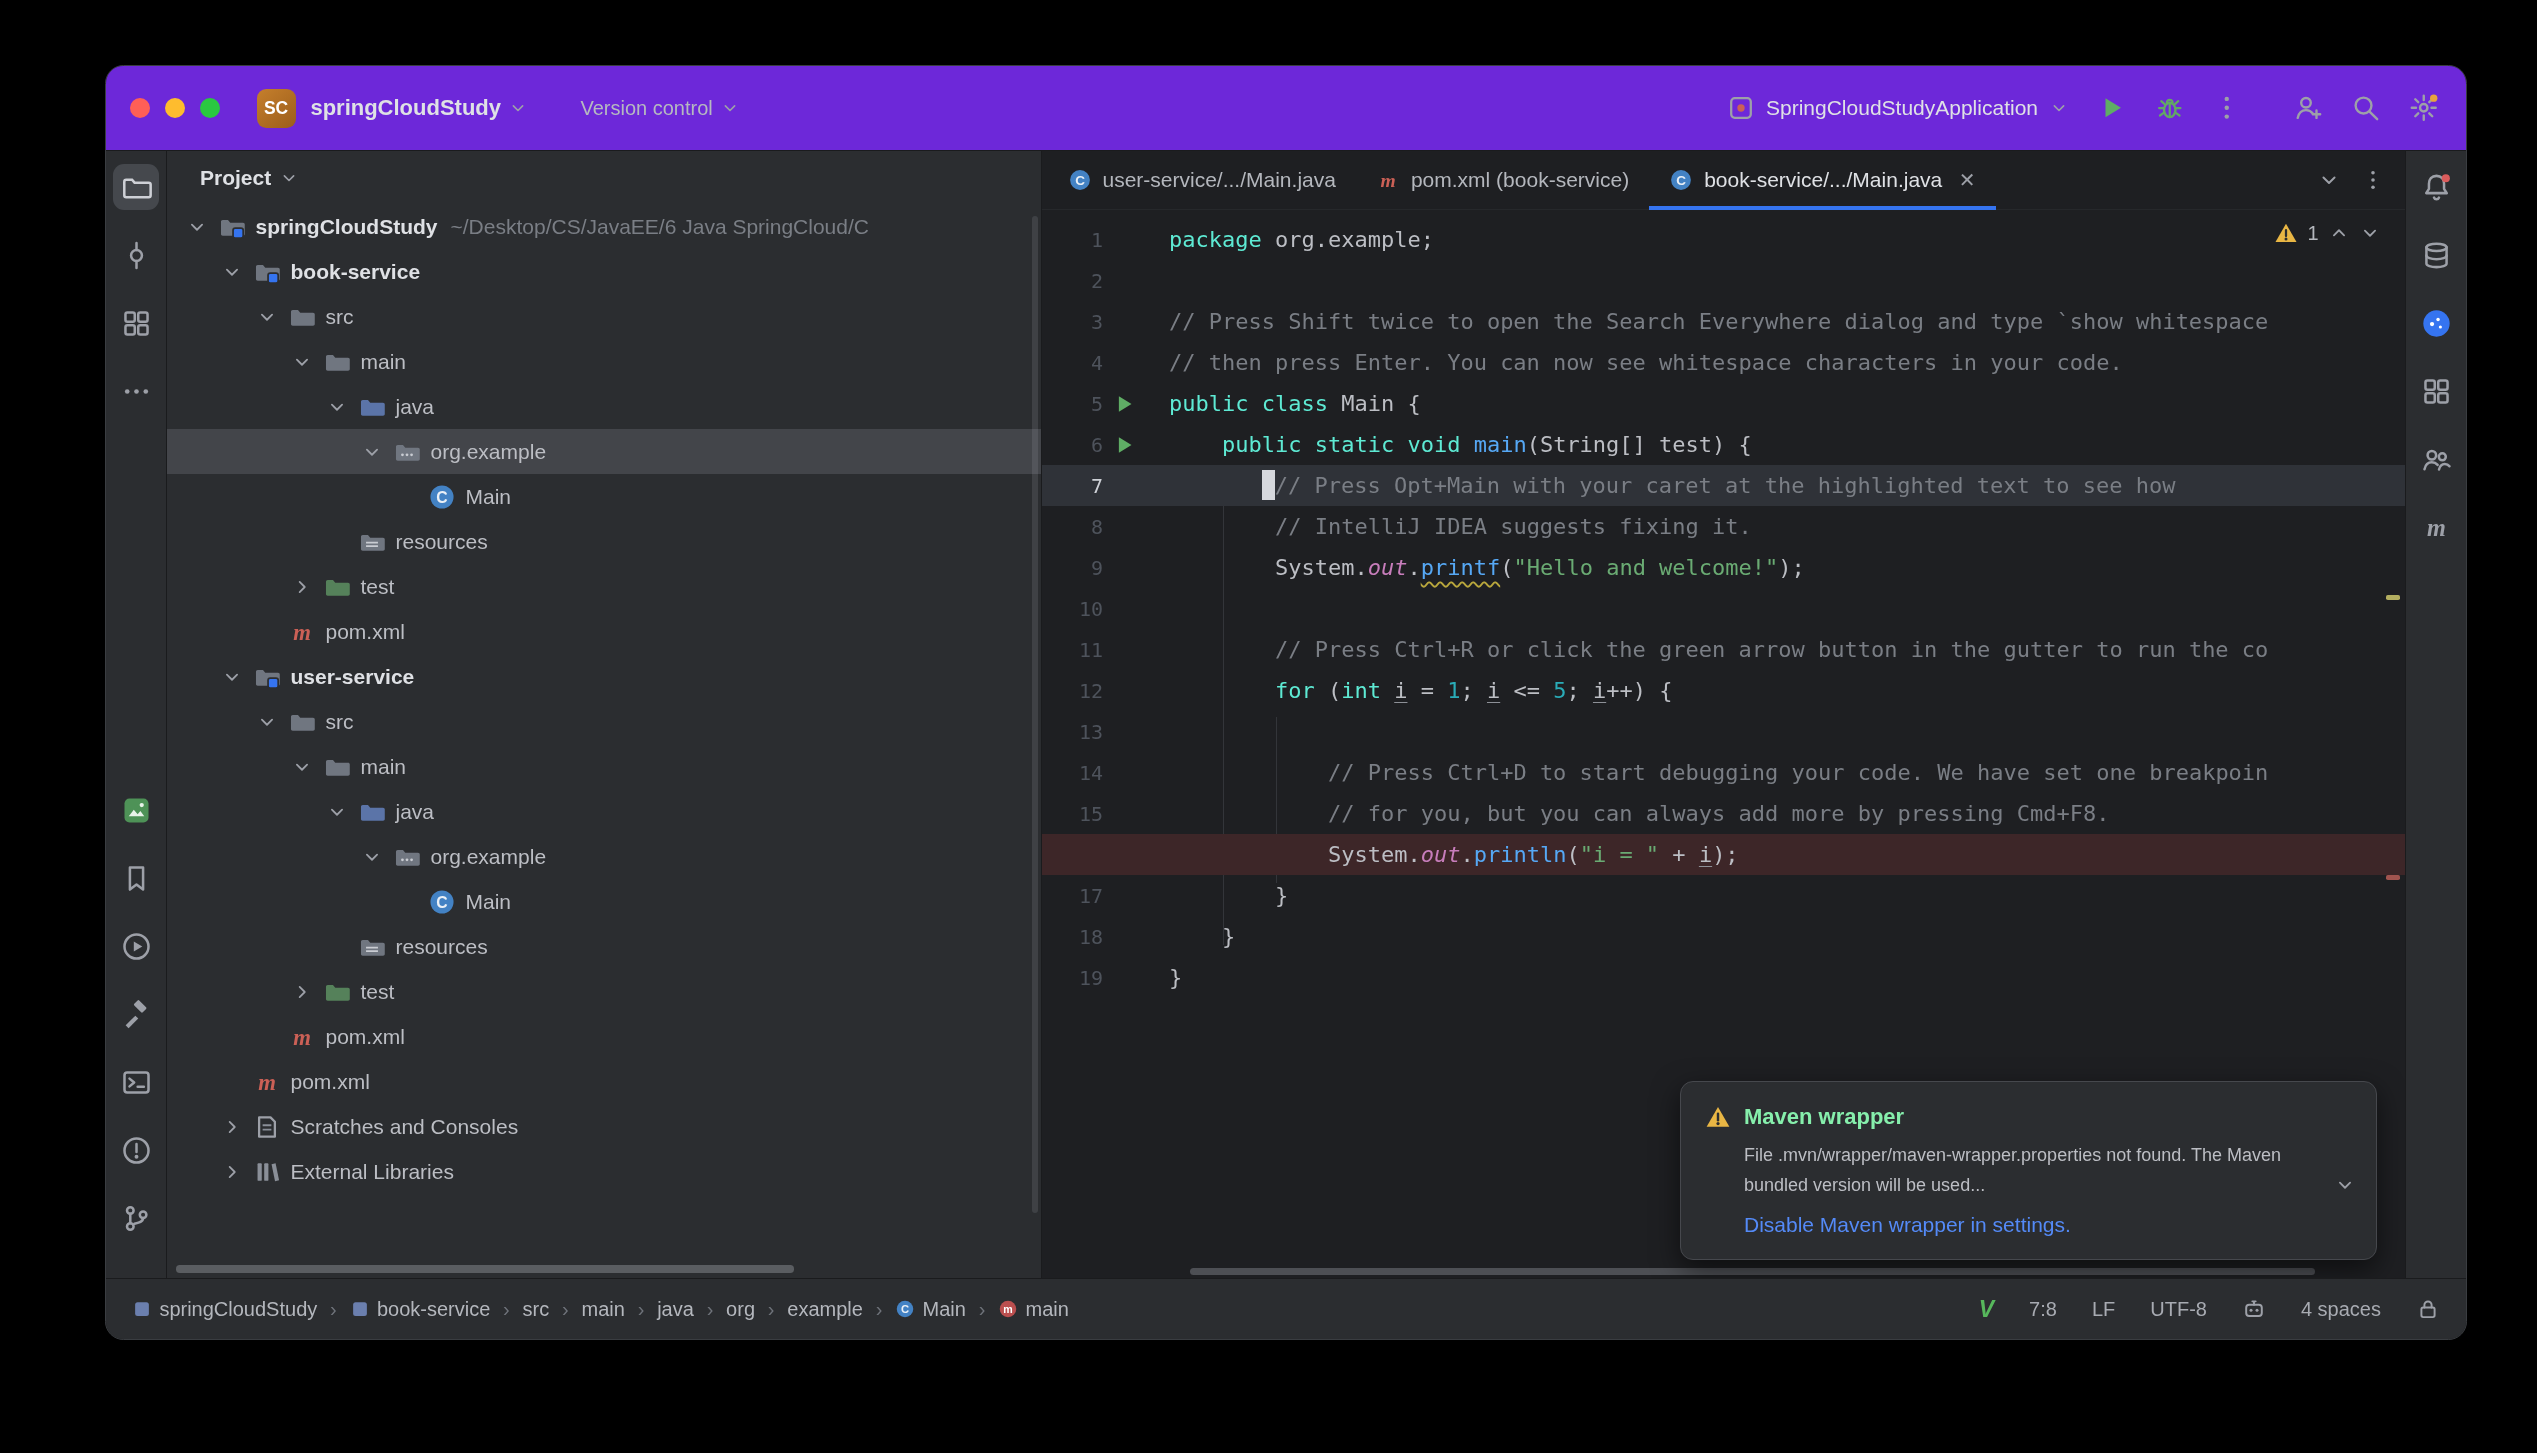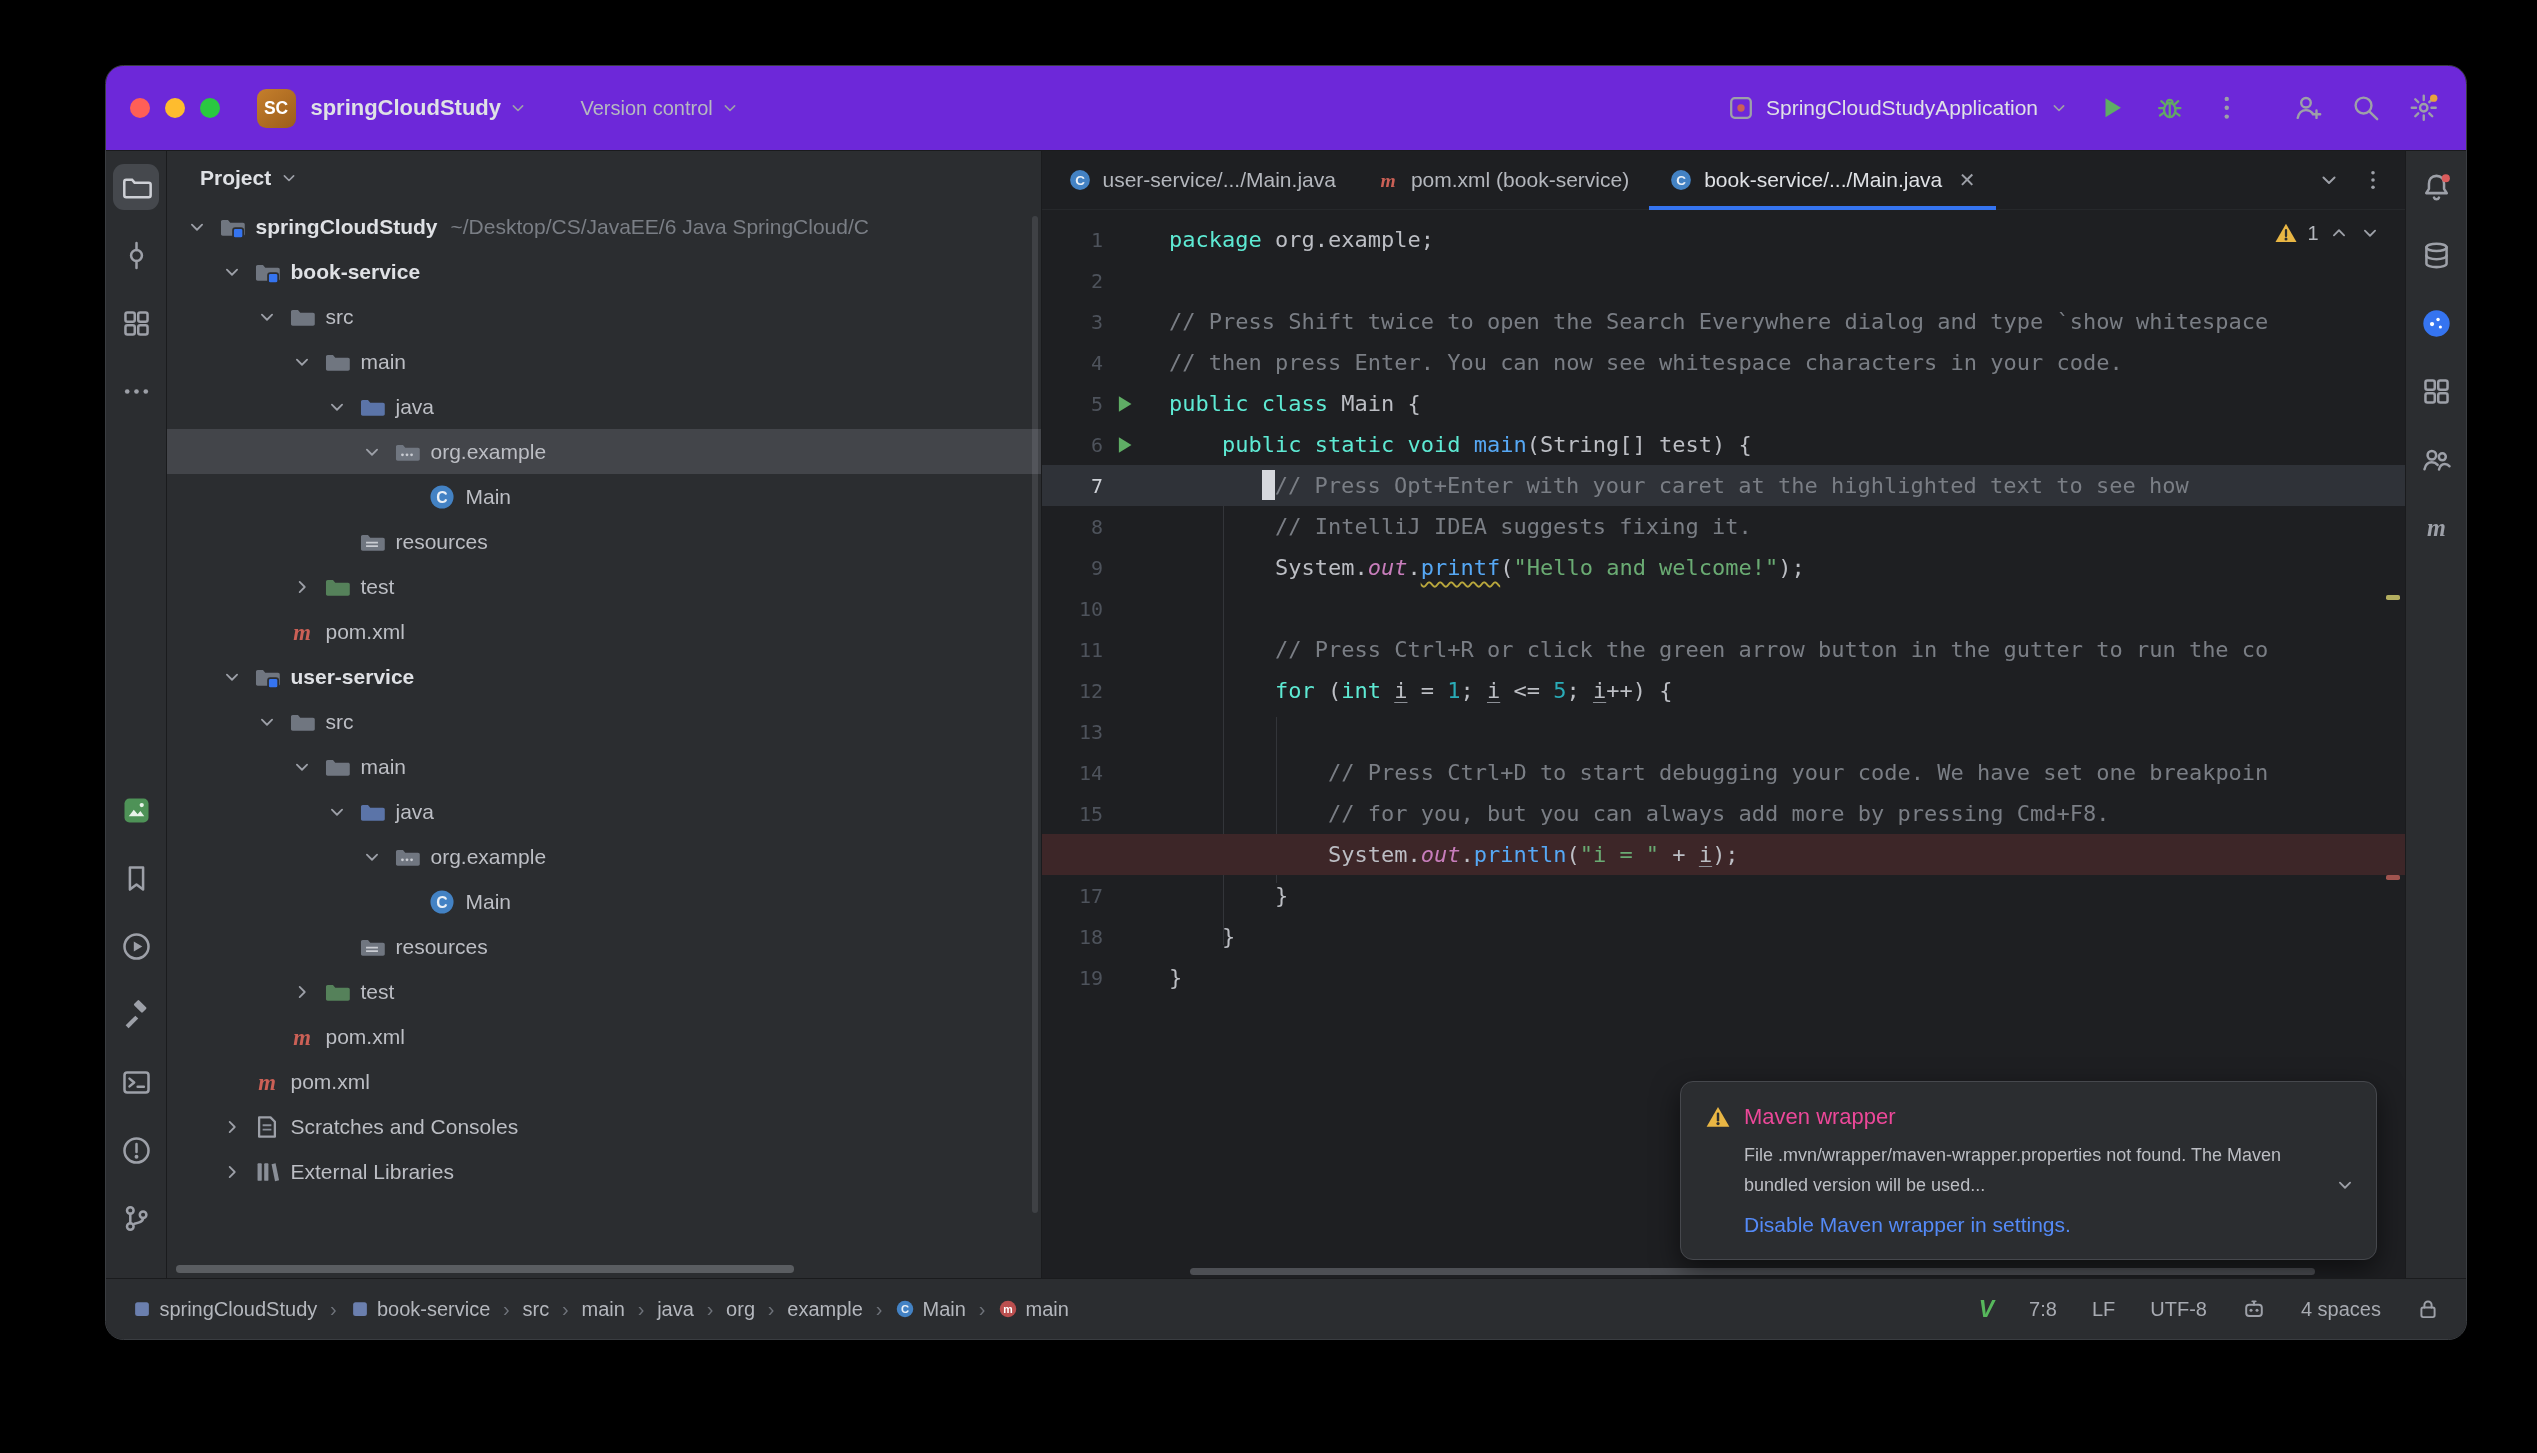--- a/index.html
+++ b/index.html
@@ -83,21 +83,21 @@
     font-family:"Liberation Sans",sans-serif}
   .inspect-widget .wcount{font-size:20px;color:#b4b7bd}
   .stripe-mark{position:absolute;right:4.6px;width:14px;height:4.6px;border-radius:1.8px}
   .ed-hscroll{position:absolute;left:148px;bottom:2.8px;width:1125px;height:7.4px;border-radius:3.7px;background:rgba(166,170,177,.35)}
 
   
   .notif{position:absolute;right:28px;bottom:18.4px;width:697px;background:#2b2d30;border:0.9px solid #46484d;
     border-radius:13px;padding:22px 24px 22px;box-shadow:0 9.2px 28px rgba(0,0,0,.55);
     font-family:"Liberation Sans",sans-serif}
   .notif-title-row{display:flex;align-items:center;gap:13px}
-  .notif-title{font-size:22px;font-weight:400;color:#ec4899}
+  .notif-title{font-size:22px;font-weight:700;color:#86efac}
   .notif-body{margin:9.2px 0 0 39px;width:553px;font-size:18px;line-height:30px;color:#bcbec4}
   .notif-chev{position:absolute;right:20px;top:92px}
   .notif-link{margin:13px 0 0 39px;font-size:21px;color:#548af7}
 
   
   .statusbar{height:61px;flex:0 0 61px;background:#2b2d30;border-top:0.9px solid #1a1b1d;
     display:flex;align-items:center;padding:0 26px;font-size:20px;color:#a8abb2}
   .crumbs{display:flex;align-items:center;gap:11px;white-space:nowrap}
   .crumb{display:flex;align-items:center;gap:7.4px;color:#b4b7bd}
   .crumb-sep{color:#6f737a;padding:0 1.8px}
@@ -634,21 +634,21 @@
               <span class="gslot">
                 <svg width="24" height="24" viewBox="0 0 16 16">
                   <path d="M4.6 2.8 13 8l-8.4 5.2z" fill="#5fad65"></path>
                 </svg>
               </span>
               <span class="ctext" style="padding-left:24px"><span class="tk-pl">    </span><span class="tk-kw">public static void</span><span class="tk-pl"> </span><span class="tk-fn">main</span><span class="tk-pl">(String[] test) {</span></span>
             </div>
             <div class="crow hl-caret">
               <span class="lnum">7</span>
               <span class="gslot"></span>
-              <span class="ctext" style="padding-left:24px"><span class="tk-pl">       </span><span class="caret-block"></span><span class="tk-cm">// Press Opt+Enter with your caret at the highlighted text to see how</span></span>
+              <span class="ctext" style="padding-left:24px"><span class="tk-pl">       </span><span class="caret-block"></span><span class="tk-cm">// Press Opt+Main with your caret at the highlighted text to see how</span></span>
             </div>
             <div class="crow">
               <span class="lnum">8</span>
               <span class="gslot"></span>
               <span class="ctext" style="padding-left:24px"><span class="tk-pl">        </span><span class="tk-cm">// IntelliJ IDEA suggests fixing it.</span></span>
             </div>
             <div class="crow">
               <span class="lnum">9</span>
               <span class="gslot"></span>
               <span class="ctext" style="padding-left:24px"><span class="tk-pl">        System.</span><span class="tk-fld">out</span><span class="tk-pl">.</span><span class="tk-fnw">printf</span><span class="tk-pl">(</span><span class="tk-str">"Hello and welcome!"</span><span class="tk-pl">);</span></span>

